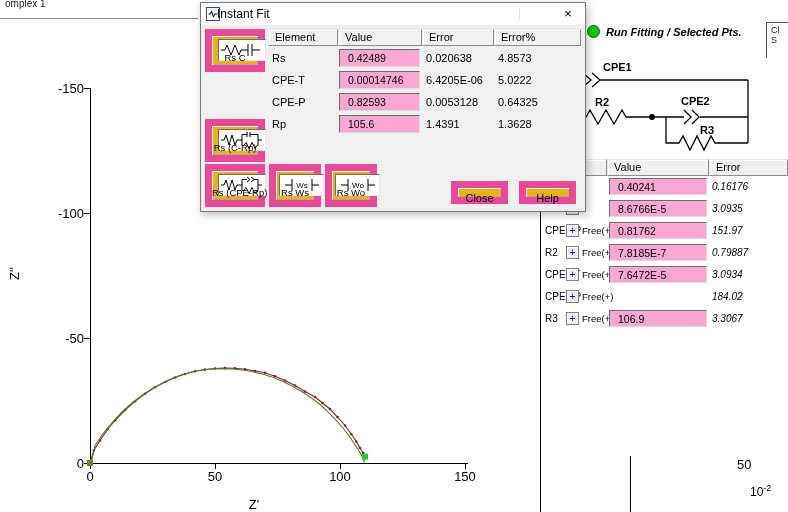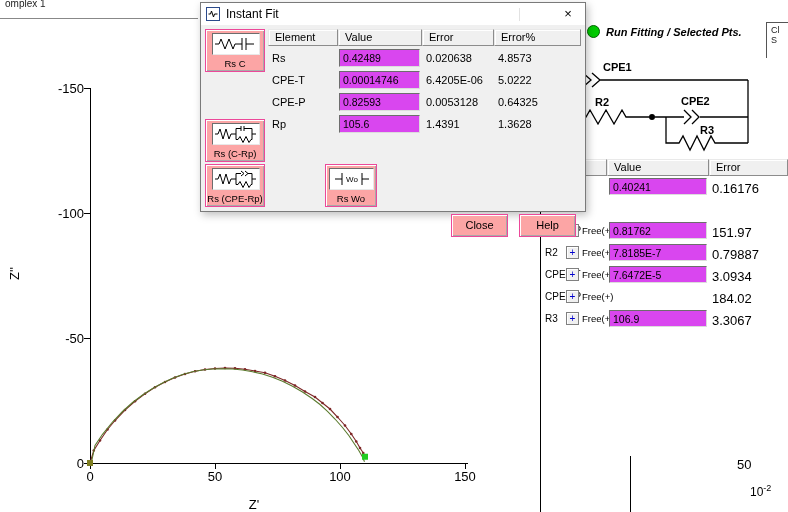--- a/index.html
+++ b/index.html
@@ -23,57 +23,57 @@
   #run-circle { position:absolute; left:587px; top:25px; width:13px; height:13px; border-radius:50%; background:#00cc00; border:1px solid #006600; }
   #run-label { position:absolute; left:606px; top:26px; font-size:11px; font-weight:bold;font-style:italic; }
   #circuit-svg { position:absolute; left:540px; top:50px; }
   #circuit-svg path { stroke:#000; stroke-width:1.3; fill:none; }
   #circuit-svg text { font:bold 11px "Liberation Sans", sans-serif; fill:#000; }
   .hdrcell { position:absolute; background:#f0f0f0; border:1px solid #8c8c8c; border-top-color:#e9e9e9; border-left-color:#e9e9e9; box-shadow:inset 1px 1px 0 #fff; font-size:11px; padding:1px 0 0 6px; height:17px; }
   .prow { position:absolute; left:540px; width:248px; height:22px; }
   .plab { position:absolute; left:5px; top:5px; font-size:10px; white-space:nowrap; }
   .pplus { position:absolute; left:26px; top:4px; width:13px; height:13px; background:#f0f0f0; border:1px solid #808080; box-shadow:inset 1px 1px 0 #fff; color:#0000cc; font-size:10px; line-height:11px; text-align:center; }
   .pfree { position:absolute; left:42px; top:5px; font-size:9.5px; white-space:nowrap; }
-  input.inset { background:#d946ef; border:1px solid; border-color:#6d6d6d #dcdcdc #dcdcdc #6d6d6d; font:10.5px "Liberation Sans", sans-serif; padding:0 3px; outline:none; position:absolute; }
+  input.inset { background:#f9a8d4; border:1px solid; border-color:#6d6d6d #dcdcdc #dcdcdc #6d6d6d; font:10.5px "Liberation Sans", sans-serif; padding:0 8px; outline:none; position:absolute; }
   .pval { left:69px; top:2px; width:98px; height:17px; }
-  .perr { position:absolute; left:172px; top:5px; font-size:13px; }
+  .perr { position:absolute; left:172px; top:5px; font-size:10px;font-style:italic; }
 
   
   #lower-divider { position:absolute; left:630px; top:456px; width:1px; height:56px; background:#000; }
   #lower-tick { position:absolute; left:737px; top:457px; font-size:13px; }
   #lower-log { position:absolute; left:750px; top:483px; font-size:12px; }
   #lower-log sup { font-size:9px; }
 
   
   #tab-fragment { position:absolute; left:5px; top:-2px; font-size:10px; color:#222; }
   #tab-line { position:absolute; left:0; top:18px; width:198px; height:1px; background:#888; }
   #corner-fragment { position:absolute; left:766px; top:22px; width:22px; height:36px; border-left:1px solid #555; border-top:1px solid #555; padding:2px 0 0 4px; }
   #corner-fragment div { font-size:9px; color:#222; }
 
   
   #dialog { position:absolute; left:200px; top:2px; width:386px; height:210px; background:#f0f0f0; border:1px solid #7a7a7a; box-shadow:2px 3px 8px rgba(0,0,0,0.25); z-index:10; }
   #dlg-titlebar { position:absolute; left:0; top:0; right:0; height:22px; background:#fff; }
-  #dlg-title { position:absolute; left:25px; top:4px; font-size:12px; }
+  #dlg-title { position:absolute; left:16px; top:4px; font-size:12px; }
   #dlg-icon { position:absolute; left:5px; top:4px; }
   #dlg-tb-divider { position:absolute; left:318px; top:5px; width:1px; height:13px; background:#e2e2e2; }
   #dlg-close { position:absolute; left:352px; top:1px; width:30px; height:20px; text-align:center; font-size:13px; line-height:20px; cursor:default; }
-  .btn { position:absolute; background:#fca5a5; border:1px solid #ec4899; box-shadow:inset 1px 1px 0 #fff, inset -1px -1px 0 #a9a9a9; font-size:11px; text-align:center; cursor:default; }
+  .btn { position:absolute; background:#eab308; border:7px solid #ec4899; box-shadow:inset 1px 1px 0 #fff, inset -1px -1px 0 #a9a9a9; font-size:11px; text-align:center; cursor:default; }
   .cbtn { width:60px; height:43px; }
   .cbtn2 { width:52px; height:43px; }
   .cbox { position:absolute; left:6px; top:3px; width:48px; height:22px; background:#fff; border:1px solid; border-color:#6d6d6d #e8e8e8 #e8e8e8 #6d6d6d; display:flex; align-items:center; justify-content:center; }
   .cbox2 { left:3px; width:45px; }
   .cbox svg path { stroke:#000; stroke-width:1; fill:none; }
   .cbox svg text { font:8px "Liberation Sans", sans-serif; fill:#000; }
   .clab { position:absolute; left:0; right:0; bottom:2px; text-align:center; font-size:9.5px; white-space:nowrap; }
   .ifit-row { position:absolute; left:0; width:384px; height:22px; }
   .el { position:absolute; left:71px; top:3px; font-size:11px; }
   .val { left:138px; top:0; width:81px; height:18px; font:11px "Liberation Sans", sans-serif; }
   .err { position:absolute; left:225px; top:3px; font-size:11px; }
   .errp { position:absolute; left:297px; top:3px; font-size:11px; }
-  .dlgbtn { width:57px; height:23px; line-height:21px; font-size:11px;margin-top:33px; }
+  .dlgbtn { width:57px; height:23px; line-height:21px; font-size:11px; }
 </style>
 </head>
 <body>
 
 <div id="screen">
 
   <div id="tab-fragment">omplex 1</div>
   <div id="tab-line"></div>
 
   <div id="axis-y"></div>
@@ -157,20 +157,27 @@
   <div class="hdrcell" style="left:607px;top:159px;width:102px">Value</div>
   <div class="hdrcell" style="left:709px;top:159px;width:79px">Error</div>
 
   <div class="prow" style="top:176px">
     <span class="plab"></span>
     <span class="pplus">+</span>
     <span class="pfree"></span>
     <input class="inset pval" value="0.40241" style="">
     <span class="perr">0.16176</span>
   </div>
+  <div class="prow" style="top:198px">
+    <span class="plab"></span>
+    <span class="pplus">+</span>
+    <span class="pfree"></span>
+    <input class="inset pval" value="8.6766E-5" style="">
+    <span class="perr">3.0935</span>
+  </div>
   <div class="prow" style="top:220px">
     <span class="plab">CPE1-P</span>
     <span class="pplus">+</span>
     <span class="pfree">Free(+)</span>
     <input class="inset pval" value="0.81762" style="">
     <span class="perr">151.97</span>
   </div>
   <div class="prow" style="top:242px">
     <span class="plab">R2</span>
     <span class="pplus">+</span>
@@ -236,20 +243,29 @@
       <span class="clab">Rs (C-Rp)</span>
     </div>
     <div class="btn cbtn" style="left:4px;top:161px">
       <span class="cbox">
         <svg width="44" height="18" viewBox="0 0 44 18">
             <path d="M1,9 h3 l2,-5 3,10 3,-10 3,10 2,-5 h2 M19,9 h3 M22,3.5 v11 M38,3.5 v11 M22,3.5 h5 M27,1 l3,2.5 -3,2.5 M31,1 l3,2.5 -3,2.5 M34,3.5 h4 M22,14.5 h2 l2,-3 3,6 3,-6 3,6 2,-3 h1 M38,9 h4"></path>
           </svg>
       </span>
       <span class="clab">Rs (CPE-Rp)</span>
     </div>
+    <div class="btn cbtn2" style="left:68px;top:161px">
+      <span class="cbox cbox2">
+        <svg width="38" height="18" viewBox="0 0 38 18">
+            <path d="M2,9 h7 M9,3 v12 M29,3 v12 M29,9 h7"></path>
+            <text x="19" y="12" text-anchor="middle">Ws</text>
+          </svg>
+      </span>
+      <span class="clab">Rs Ws</span>
+    </div>
     <div class="btn cbtn2" style="left:124px;top:161px">
       <span class="cbox cbox2">
         <svg width="38" height="18" viewBox="0 0 38 18">
             <path d="M2,9 h7 M9,3 v12 M29,3 v12 M29,9 h7"></path>
             <text x="19" y="12" text-anchor="middle">Wo</text>
           </svg>
       </span>
       <span class="clab">Rs Wo</span>
     </div>
 

